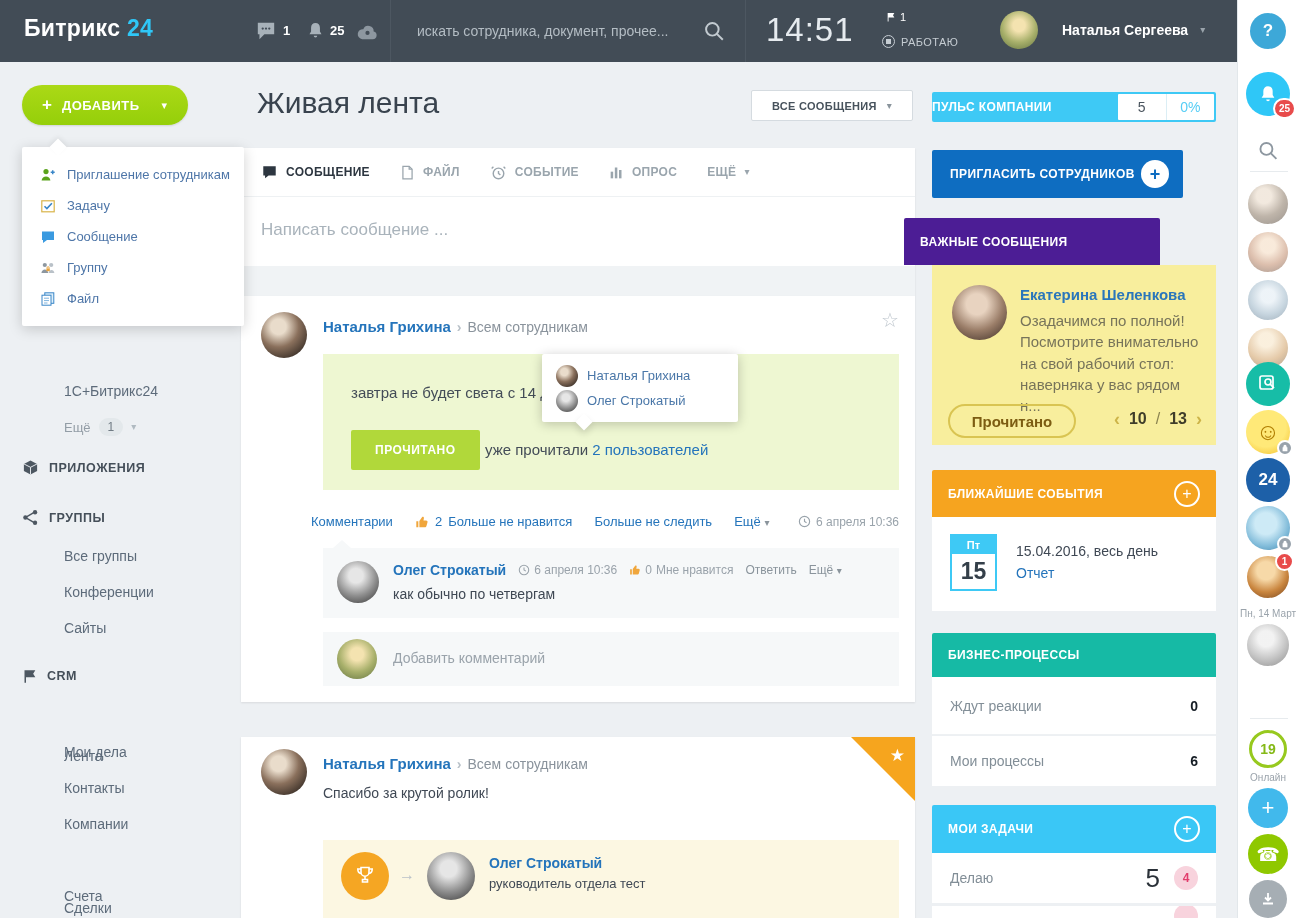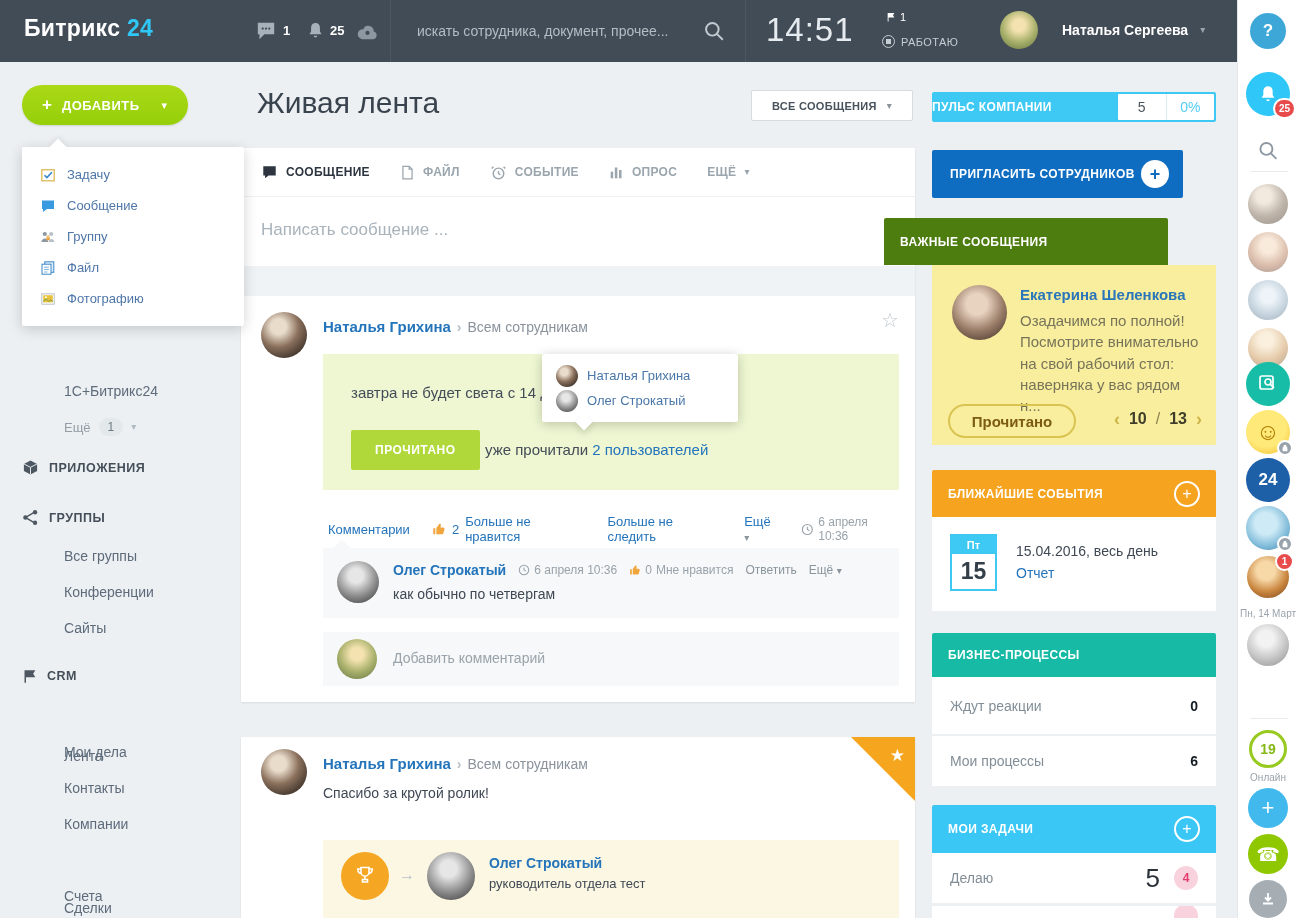--- a/index.html
+++ b/index.html
@@ -117,21 +117,21 @@
   .read-btn { position:absolute; background:#b1d83a; color:#fff; font-size:12px; font-weight:bold; letter-spacing:.5px;
     padding:13px 24px; border-radius:2px; cursor:pointer; }
   .read-line { position:absolute; font-size:15px; color:#434c57; }
   .read-line a { color:#2474bb; text-decoration:none; cursor:pointer; }
   .tooltip { position:absolute; left:301px; top:58px; width:196px; background:#fff; border-radius:2px;
     box-shadow:0 2px 12px rgba(0,0,0,.22); padding:9px 14px; z-index:20; }
   .tooltip::after { content:''; position:absolute; left:36px; bottom:-6px; width:12px; height:12px; background:#fff;
     transform:rotate(45deg); box-shadow:3px 3px 7px rgba(0,0,0,.12); }
   .tt-row { display:flex; align-items:center; gap:9px; height:25px; font-size:13px; color:#4a77a8; cursor:pointer; }
   .tt-av { width:22px; height:22px; border-radius:50%; }
-  .post-foot { position:absolute; left:87px; right:16px; display:flex; align-items:center; gap:22px;
+  .post-foot { position:absolute; left:70px; right:16px; display:flex; align-items:center; gap:22px;
     font-size:13px; color:#2474bb; }
   .post-foot .lnk { cursor:pointer; }
   .pf-date { margin-left:auto; display:flex; align-items:center; gap:5px; color:#99a3ab; font-size:12px; }
   .thumb-org { color:#f0a63c; }
   .graybox { position:absolute; left:82px; width:576px; background:#f6f8f9; }
   .graybox.notch::before { content:''; position:absolute; left:10px; top:-8px;
     border-left:9px solid transparent; border-right:9px solid transparent; border-bottom:8px solid #f6f8f9; }
   .cmt-av { position:absolute; left:14px; top:13px; width:42px; height:42px; border-radius:50%; }
   .cmt-meta { position:absolute; left:70px; top:14px; display:flex; align-items:center; gap:12px; font-size:12px; color:#9aa3ab; }
   .cmt-meta .name-link { font-size:14px; }
@@ -353,20 +353,28 @@
   <nav>
     <div class="add-btn">
       <span class="plus">+</span>
       <span class="lbl">ДОБАВИТЬ</span>
       <span class="caret">▾</span>
     </div>
 
     <div class="dropdown">
       <div class="dd-item">
         <svg class="ic" width="16" height="16" viewBox="0 0 16 16">
+            <circle cx="6" cy="4.6" r="2.6" fill="#5aa31c"></circle>
+            <path d="M1.6 13.4c.3-2.6 2.2-4 4.4-4s4.1 1.4 4.4 4z" fill="#5aa31c"></path>
+            <path d="M12.7 3.2v4M10.7 5.2h4" stroke="#3a86c8" stroke-width="1.5"></path>
+          </svg>
+        <span>Приглашение сотрудникам</span>
+      </div>
+      <div class="dd-item">
+        <svg class="ic" width="16" height="16" viewBox="0 0 16 16">
             <rect x="1.8" y="2.8" width="12.4" height="11" fill="#fff" stroke="#d9b44a" stroke-width="1.2"></rect>
             <path d="M4.5 8.2l2.4 2.4 5-5.4" fill="none" stroke="#3a86c8" stroke-width="1.6"></path>
           </svg>
         <span>Задачу</span>
       </div>
       <div class="dd-item">
         <svg class="ic" width="16" height="16" viewBox="0 0 16 16">
             <path d="M2 2.5h12v8.5H7L3 14v-3H2z" fill="#3a9ae0"></path>
           </svg>
         <span>Сообщение</span>
@@ -382,29 +390,20 @@
           </svg>
         <span>Группу</span>
       </div>
       <div class="dd-item">
         <svg class="ic" width="16" height="16" viewBox="0 0 16 16">
             <rect x="4.8" y="1.8" width="9" height="10.5" fill="#dff0fb" stroke="#3a86c8"></rect>
             <rect x="2" y="4.2" width="9" height="10" fill="#fff" stroke="#3a86c8"></rect>
             <path d="M4 7.2h5M4 9.6h5M4 12h3.5" stroke="#7fb3dd"></path>
           </svg>
         <span>Файл</span>
-      </div>
-      <div class="dd-item">
-        <svg class="ic" width="16" height="16" viewBox="0 0 16 16">
-            <rect x="1.8" y="2.8" width="12.4" height="10.4" fill="#fff" stroke="#b9c1c8"></rect>
-            <rect x="3.2" y="4.2" width="9.6" height="7.2" fill="#e8c23d"></rect>
-            <circle cx="6" cy="6.2" r="1" fill="#fff"></circle>
-            <path d="M3.2 10.4l3-2.4 2.4 2.4 2-1.4 2.2 1.4" stroke="#7a9a4a" fill="none"></path>
-          </svg>
-        <span>Фотографию</span>
       </div>
     </div>
 
     <span class="side-link" style="top:383px;">1С+Битрикс24</span>
 
     <div class="more-row">
       <span>Ещё</span>
       <span class="more-badge">1</span>
       <span class="caret" style="color:#b0bac1;">▾</span>
     </div>
@@ -615,21 +614,21 @@
         <span class="c1">5</span>
         <span class="c2">0%</span>
       </div>
     </div>
 
     <div class="invite">
       <span class="lbl">ПРИГЛАСИТЬ СОТРУДНИКОВ</span>
       <span class="plus-circle">+</span>
     </div>
 
-    <div class="rhead" style="left:884px;top:218px;width:284px;background:#4d7c0f;">
+    <div class="rhead" style="left:904px;top:218px;width:256px;background:#4c1d95;">
       <span>ВАЖНЫЕ СООБЩЕНИЯ</span>
     </div>
     <div class="imp-body">
       <span class="imp-av av-ekaterina"></span>
       <span class="imp-name">Екатерина Шеленкова</span>
       <div class="imp-text">Озадачимся по полной! Посмотрите внимательно на свой рабочий стол: наверняка у вас рядом н...</div>
       <div class="imp-read">Прочитано</div>
       <div class="imp-pag">
         <span class="arr">‹</span>
         <span class="num">10</span>

